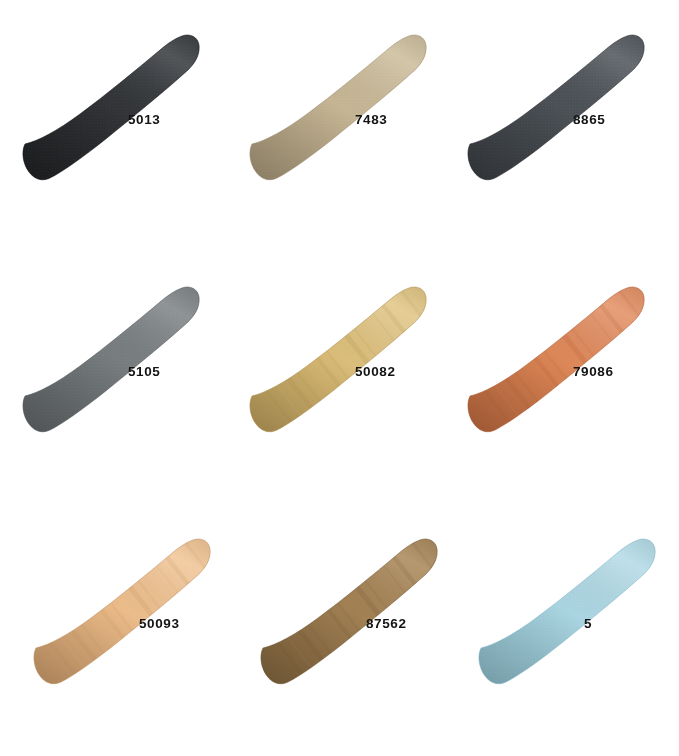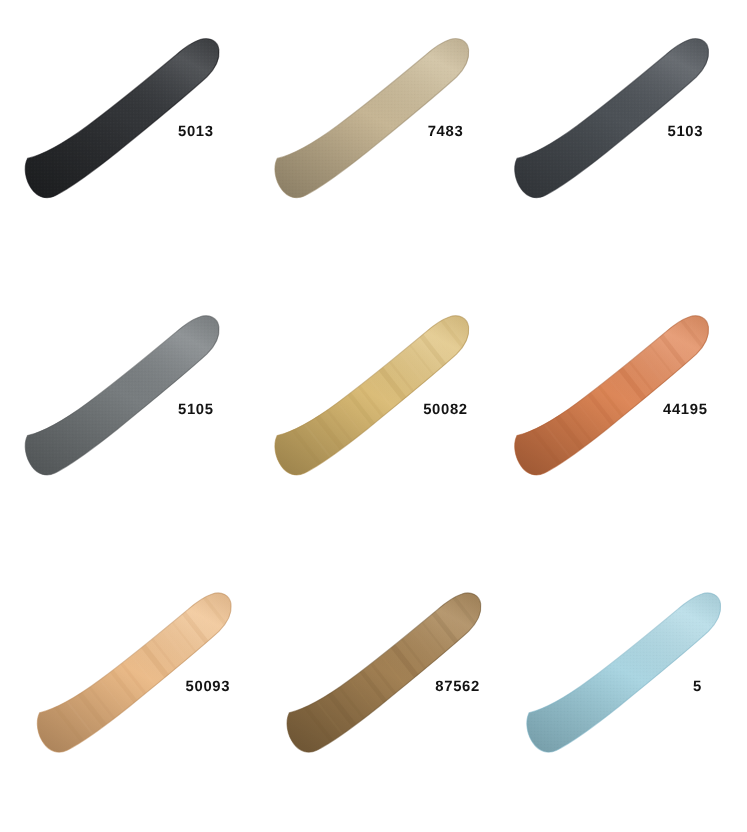--- a/index.html
+++ b/index.html
@@ -49,21 +49,21 @@
     position: absolute;
     left: 118px;
     top: 112px;
     width: 100px;
     font-family: "Liberation Sans", sans-serif;
     font-size: 13.5px;
     font-weight: 700;
     letter-spacing: 0.6px;
     color: #131313;
     white-space: nowrap;
-    text-align: center;
+    text-align: left;
   }
 </style>
 </head>
 <body>
 
 <div id="swatch-board">
     <div class="swatch-row" style="top: 0px;">
       <div class="swatch-cell" style="left: 10px;">
         <div class="tile-wrap">
           <svg class="tile-svg" viewBox="0 0 200 185" xmlns="http://www.w3.org/2000/svg">
@@ -160,21 +160,21 @@
               </clipPath>
             </defs>
             <g clip-path="url(#cpg2)">
               <rect x="0" y="0" width="200" height="185" fill="url(#lgg2)"></rect>
               <rect x="0" y="0" width="200" height="185" fill="url(#texg2)" opacity="0.30"></rect>
               <rect x="0" y="0" width="200" height="185" fill="url(#shg2)"></rect>
             </g>
             <path d="M 15 144 C 28 141 47 131 70 114 C 97 94 126 70 150 50 C 158 43 166 38 172 36 C 180 33 188 37 189 45 C 190 54 186 62 178 70 C 156 90 124 116 97 138 C 72 158 52 172 40 178 C 32 182 24 179 19 172 C 13 164 11 152 15 144 Z" fill="none" stroke="#2C3034" stroke-width="1" stroke-opacity="0.55"></path>
           </svg>
         </div>
-        <div class="swatch-label">5103</div>
+        <div class="swatch-label">8865</div>
       </div>
     </div>
     <div class="swatch-row" style="top: 252px;">
       <div class="swatch-cell" style="left: 10px;">
         <div class="tile-wrap">
           <svg class="tile-svg" viewBox="0 0 200 185" xmlns="http://www.w3.org/2000/svg">
             <defs>
               <linearGradient id="lgg3" x1="0%" y1="100%" x2="100%" y2="0%">
                 <stop offset="0%" stop-color="#63686A"></stop>
                 <stop offset="38%" stop-color="#73787A"></stop>
@@ -295,21 +295,21 @@
               <rect x="67.00%" y="-10%" width="1.90%" height="130%" fill="#E5946A" opacity="0.25" transform="rotate(-38 100 92)"></rect>
               <rect x="73.00%" y="-10%" width="0.90%" height="130%" fill="#C46C3E" opacity="0.13" transform="rotate(-38 100 92)"></rect>
               <rect x="79.00%" y="-10%" width="2.20%" height="130%" fill="#C46C3E" opacity="0.29" transform="rotate(-38 100 92)"></rect>
               <rect x="85.00%" y="-10%" width="1.30%" height="130%" fill="#E5946A" opacity="0.19" transform="rotate(-38 100 92)"></rect>
               <rect x="91.00%" y="-10%" width="1.60%" height="130%" fill="#C46C3E" opacity="0.22" transform="rotate(-38 100 92)"></rect>
               <rect x="0" y="0" width="200" height="185" fill="url(#shg5)"></rect>
             </g>
             <path d="M 15 144 C 28 141 47 131 70 114 C 97 94 126 70 150 50 C 158 43 166 38 172 36 C 180 33 188 37 189 45 C 190 54 186 62 178 70 C 156 90 124 116 97 138 C 72 158 52 172 40 178 C 32 182 24 179 19 172 C 13 164 11 152 15 144 Z" fill="none" stroke="#AE5B30" stroke-width="1" stroke-opacity="0.55"></path>
           </svg>
         </div>
-        <div class="swatch-label">44195</div>
+        <div class="swatch-label">79086</div>
       </div>
     </div>
     <div class="swatch-row" style="top: 504px; margin-left: 11px;">
       <div class="swatch-cell" style="left: 10px;">
         <div class="tile-wrap">
           <svg class="tile-svg" viewBox="0 0 200 185" xmlns="http://www.w3.org/2000/svg">
             <defs>
               <linearGradient id="lgg6" x1="0%" y1="100%" x2="100%" y2="0%">
                 <stop offset="0%" stop-color="#D5A26E"></stop>
                 <stop offset="38%" stop-color="#E8B784"></stop>

